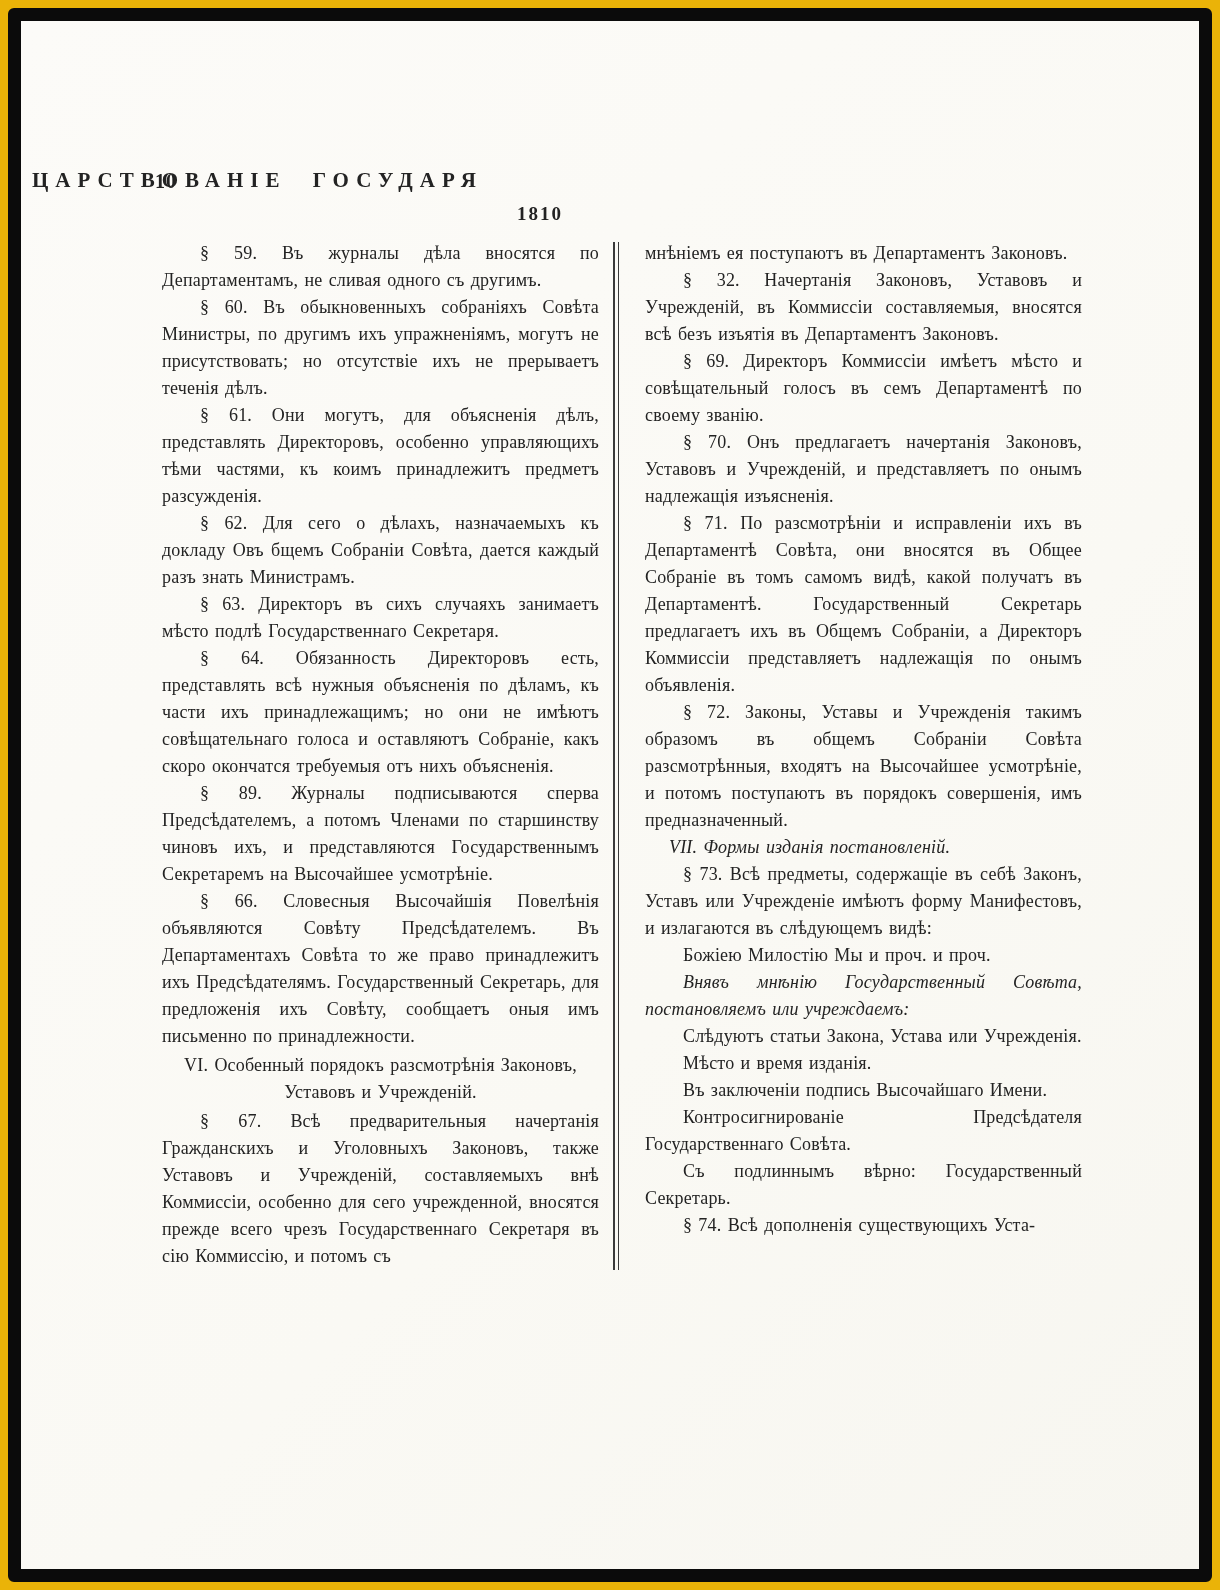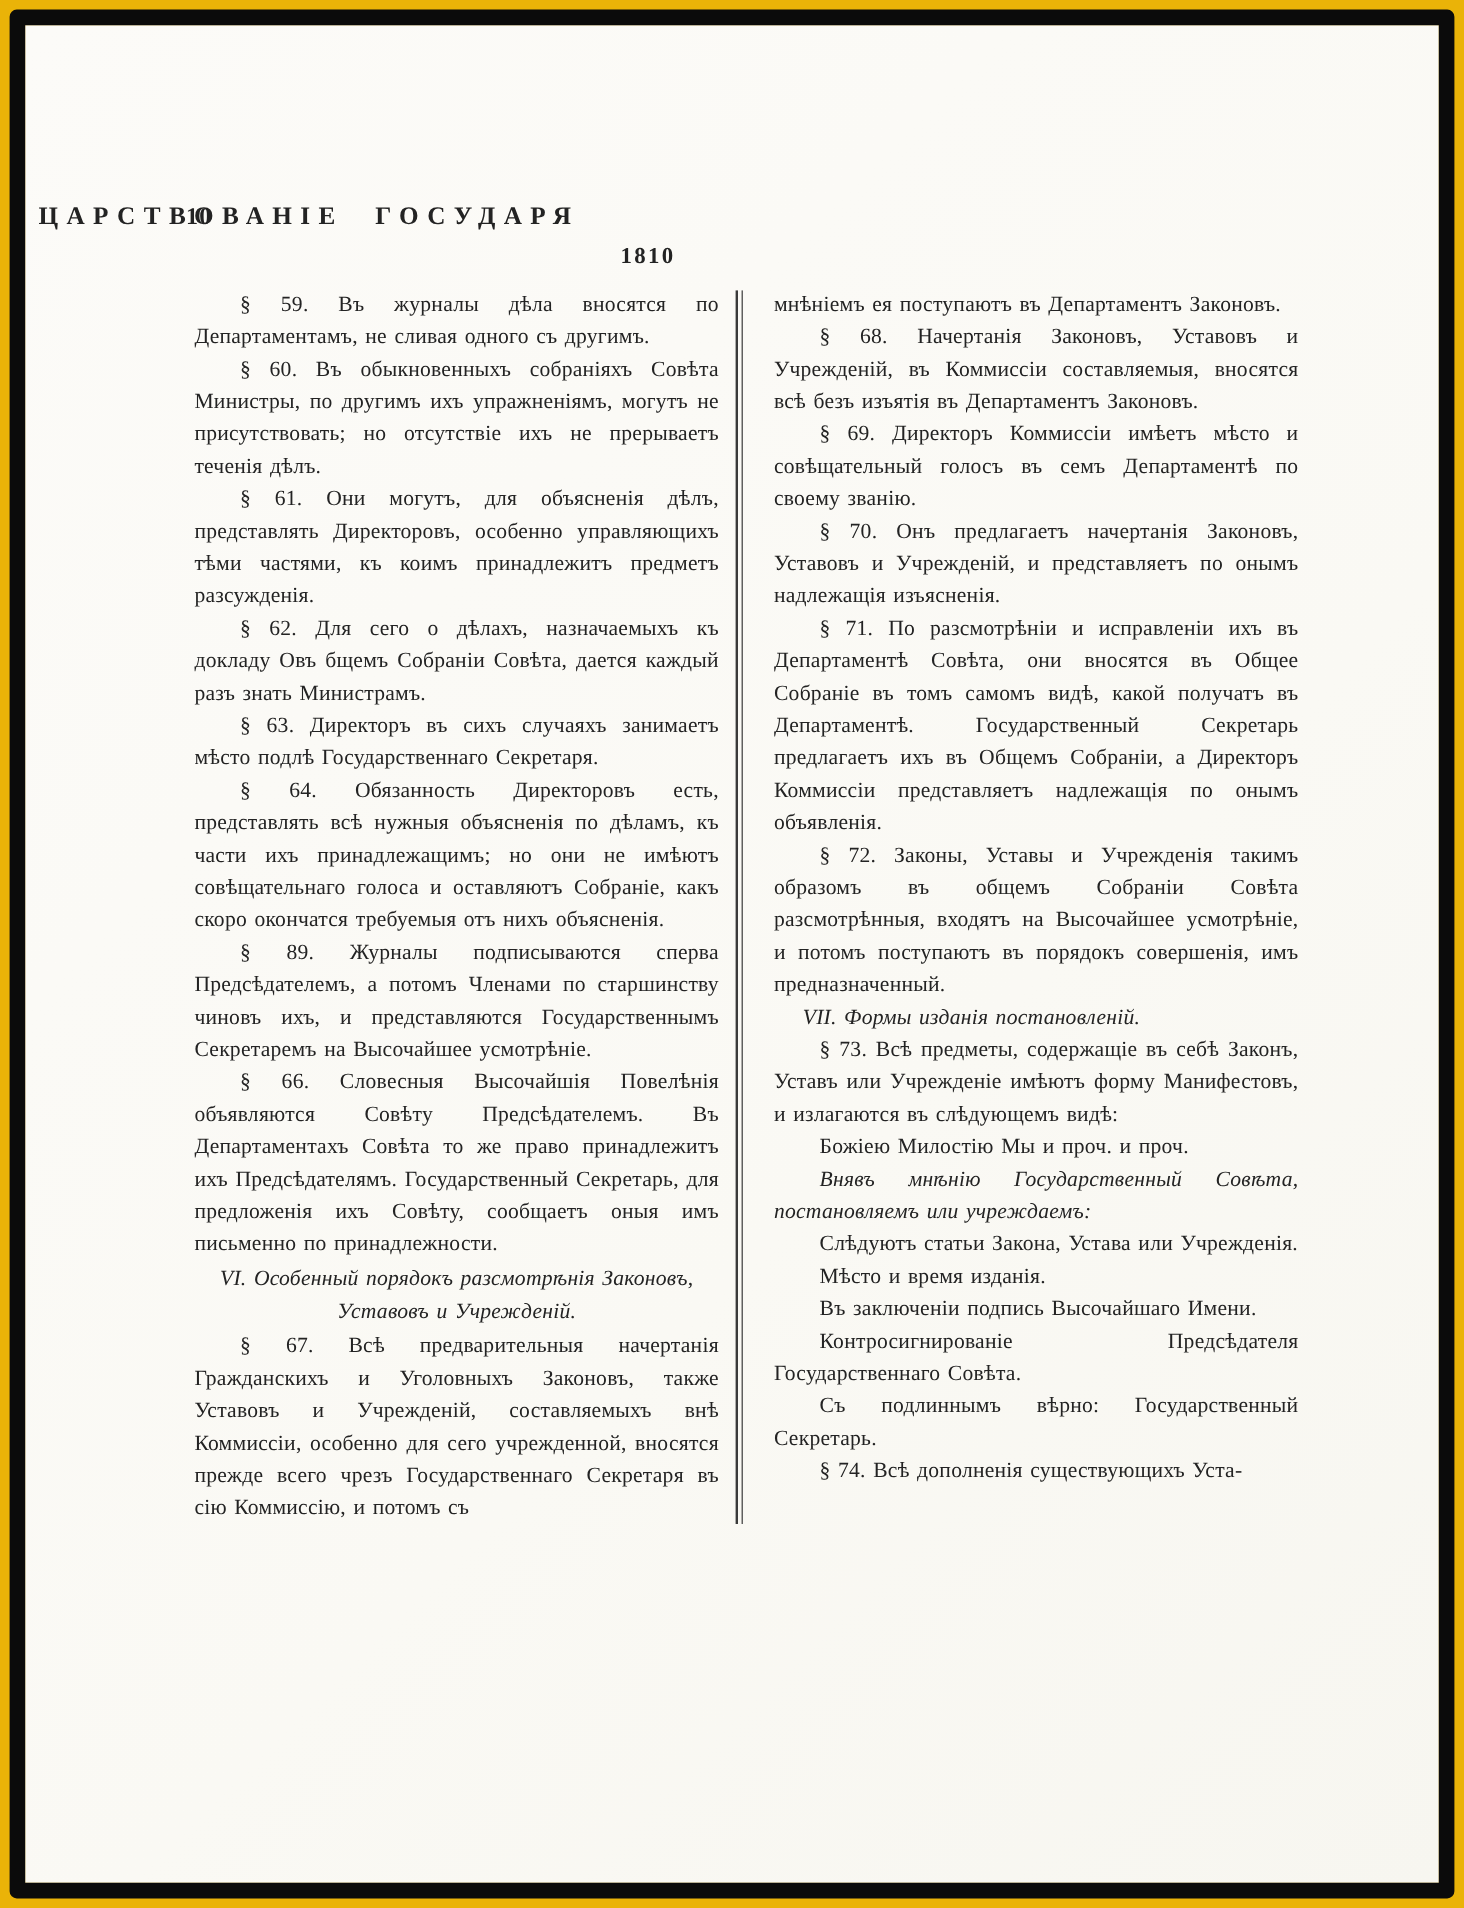--- a/index.html
+++ b/index.html
@@ -50,21 +50,20 @@
   .divider {
     width:3px; margin:2px 14px 0 14px;
     border-left:2px solid #3a3a3a;
     border-right:1px solid #3a3a3a;
   }
   .para { margin:0; text-indent:38px; }
   .para.cont { text-indent:0; }
   .para.italic { font-style:italic; }
   .section-head {
     margin:2px 0;
-    font-style:italic;
     text-align:center;
     text-indent:0;
   }
   .section-line {
     margin:0;
     font-style:italic;
     text-align:left;
     text-indent:24px;
   }
 </style>
@@ -90,21 +89,21 @@
       <p class="para">§ 89. Журналы подписываются сперва Предсѣдателемъ, а потомъ Членами по старшинству чиновъ ихъ, и представляются Государственнымъ Секретаремъ на Высочайшее усмотрѣніе.</p>
       <p class="para">§ 66. Словесныя Высочайшія Повелѣнія объявляются Совѣту Предсѣдателемъ. Въ Департаментахъ Совѣта то же право принадлежитъ ихъ Предсѣдателямъ. Государственный Секретарь, для предложенія ихъ Совѣту, сообщаетъ оныя имъ письменно по принадлежности.</p>
       <p class="section-head">VI. Особенный порядокъ разсмотрѣнія Законовъ, Уставовъ и Учрежденій.</p>
       <p class="para">§ 67. Всѣ предварительныя начертанія Гражданскихъ и Уголовныхъ Законовъ, также Уставовъ и Учрежденій, составляемыхъ внѣ Коммиссіи, особенно для сего учрежденной, вносятся прежде всего чрезъ Государственнаго Секретаря въ сію Коммиссію, и потомъ съ</p>
     </div>
 
     <div class="divider"></div>
 
     <div class="col">
       <p class="para cont">мнѣніемъ ея поступаютъ въ Департаментъ Законовъ.</p>
-      <p class="para">§ 68. Начертанія Законовъ, Уставовъ и Учрежденій, въ Коммиссіи составляемыя, вносятся всѣ безъ изъятія въ Департаментъ Законовъ.</p>
+      <p class="para">§ 32. Начертанія Законовъ, Уставовъ и Учрежденій, въ Коммиссіи составляемыя, вносятся всѣ безъ изъятія въ Департаментъ Законовъ.</p>
       <p class="para">§ 69. Директоръ Коммиссіи имѣетъ мѣсто и совѣщательный голосъ въ семъ Департаментѣ по своему званію.</p>
       <p class="para">§ 70. Онъ предлагаетъ начертанія Законовъ, Уставовъ и Учрежденій, и представляетъ по онымъ надлежащія изъясненія.</p>
       <p class="para">§ 71. По разсмотрѣніи и исправленіи ихъ въ Департаментѣ Совѣта, они вносятся въ Общее Собраніе въ томъ самомъ видѣ, какой получатъ въ Департаментѣ. Государственный Секретарь предлагаетъ ихъ въ Общемъ Собраніи, а Директоръ Коммиссіи представляетъ надлежащія по онымъ объявленія.</p>
       <p class="para">§ 72. Законы, Уставы и Учрежденія такимъ образомъ въ общемъ Собраніи Совѣта разсмотрѣнныя, входятъ на Высочайшее усмотрѣніе, и потомъ поступаютъ въ порядокъ совершенія, имъ предназначенный.</p>
       <p class="section-line">VII. Формы изданія постановленій.</p>
       <p class="para">§ 73. Всѣ предметы, содержащіе въ себѣ Законъ, Уставъ или Учрежденіе имѣютъ форму Манифестовъ, и излагаются въ слѣдующемъ видѣ:</p>
       <p class="para">Божіею Милостію Мы и проч. и проч.</p>
       <p class="para italic">Внявъ мнѣнію Государственный Совѣта, постановляемъ или учреждаемъ:</p>
       <p class="para">Слѣдуютъ статьи Закона, Устава или Учрежденія.</p>
       <p class="para">Мѣсто и время изданія.</p>

